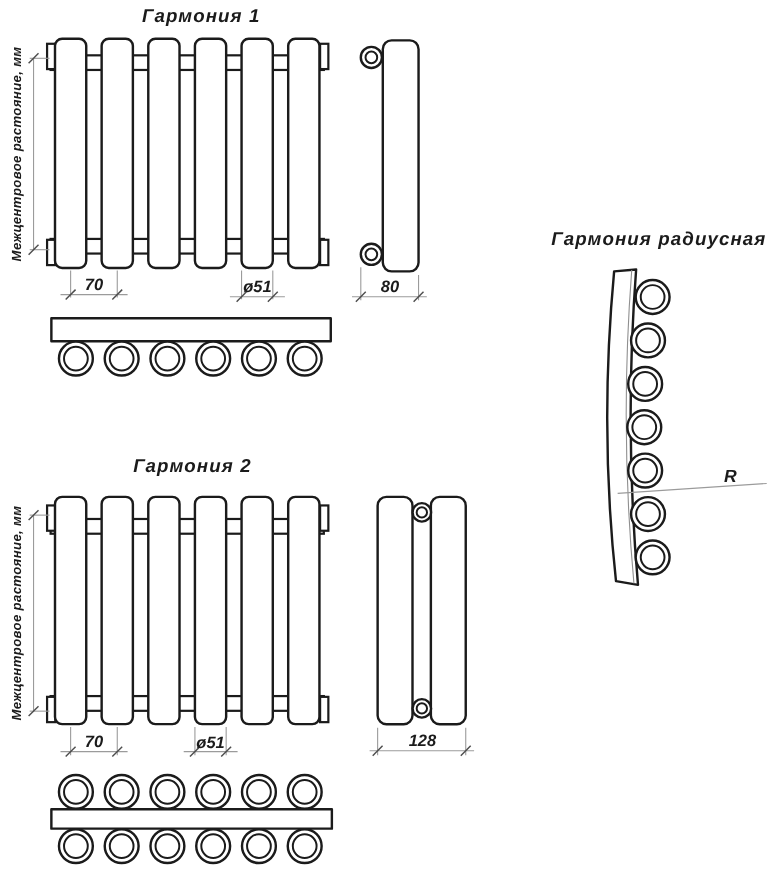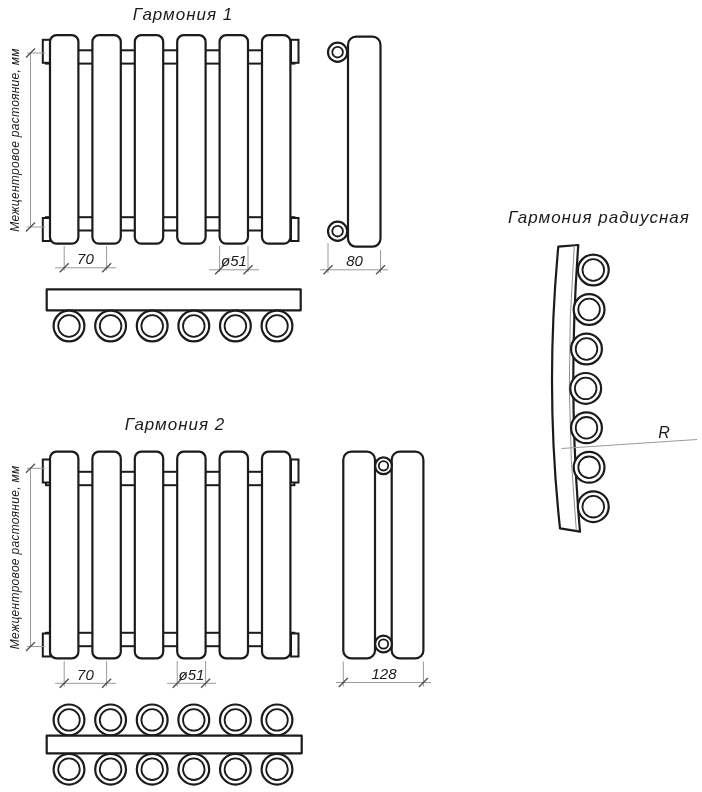--- a/index.html
+++ b/index.html
@@ -1,21 +1,21 @@
 <!DOCTYPE html>
 <html style="--line: #1b1b1b; --dim: #9b9b9b; --bg: #ffffff;"><head>
 <meta charset="utf-8">
 <style>
   :root{
     --line:#1b1b1b;
     --dim:#9b9b9b;
     --bg:#ffffff;
   }
   html,body{margin:0;padding:0;background:var(--bg);}
-  .canvas{width:702px;height:792px;position:relative;background:var(--bg);overflow:hidden;}
+  .canvas{width:702px;height:792px;position:relative;background:var(--bg);overflow:hidden;font-weight:bold;}
   svg{display:block;}
   .ln{fill:#fff;stroke:var(--line);stroke-width:2.2;stroke-linejoin:round;}
   .ln2{fill:#fff;stroke:var(--line);stroke-width:2;stroke-linejoin:miter;}
   .thin{fill:none;stroke:#8f8f8f;stroke-width:1;}
   .dim{fill:none;stroke:var(--dim);stroke-width:1;}
   .tick{stroke:#4d4d4d;stroke-width:1.3;}
   .ring-o{fill:#fff;stroke:var(--line);stroke-width:2.2;}
   .ring-i{fill:#fff;stroke:var(--line);stroke-width:1.8;}
   .txt{font-family:"Liberation Sans",sans-serif;font-style:italic;fill:var(--line);
        font-size:15px;text-anchor:middle;}

